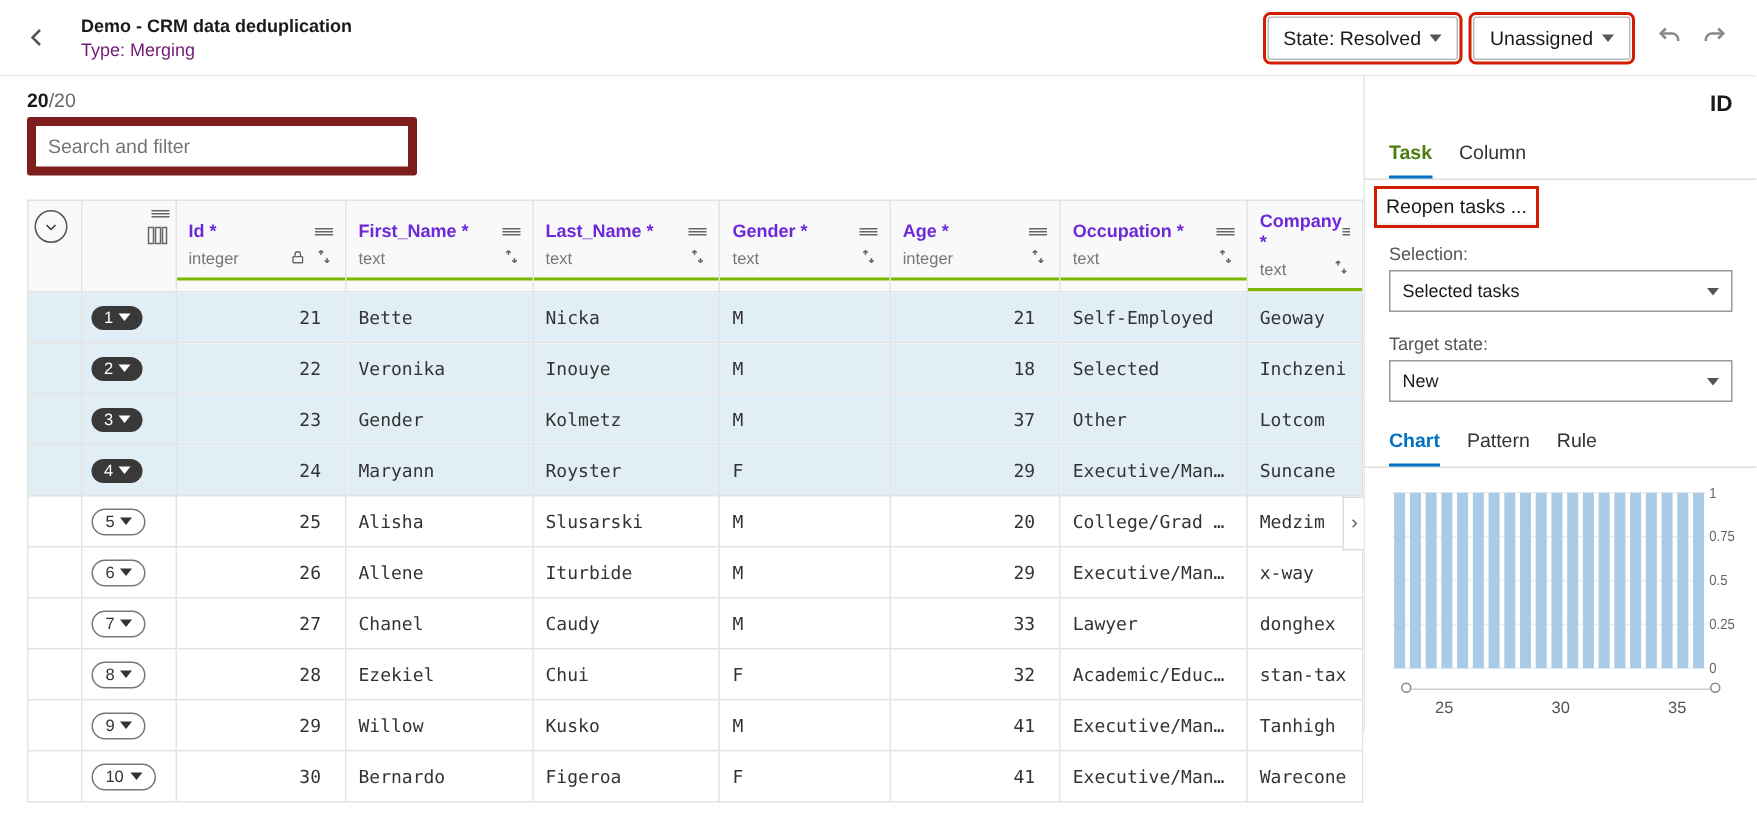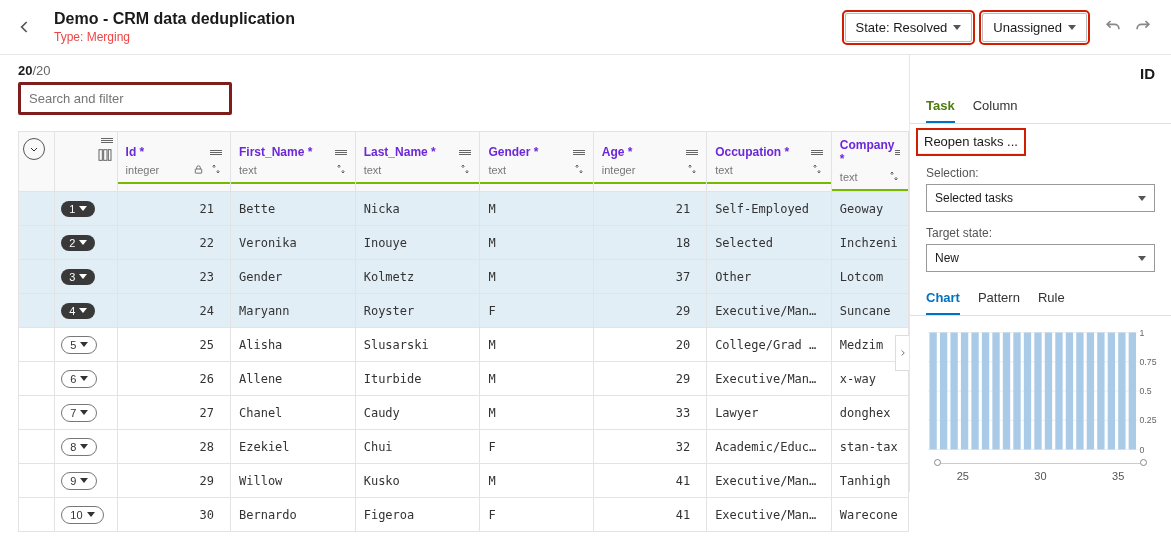--- a/index.html
+++ b/index.html
@@ -1,31 +1,31 @@
 <!DOCTYPE html>
 <html><head>
 <meta charset="utf-8">
 <style>
   * { box-sizing: border-box; margin: 0; padding: 0; }
   html, body { width: 1171px; height: 551px; font-family: -apple-system, "Segoe UI", Arial, sans-serif; font-size: 13px; color: #1a1a1a; background: #fff; overflow: hidden; }
   .topbar { display: flex; align-items: center; padding: 10px 18px 10px 12px; background: #fff; border-bottom: 1px solid #e6e6e6; }
   .back-icon { width: 26px; height: 26px; display: flex; align-items: center; justify-content: center; color: #555; cursor: pointer; margin-right: 16px; }
-  .title-block .title { font-size: 16px; font-weight: 700; }
-  .title-block .subtitle { font-size: 12px; color: #ef4444; margin-top: 2px; }
+  .title-block .title { font-size: 12px; font-weight: 700; }
+  .title-block .subtitle { font-size: 12px; color: #701a75; margin-top: 2px; }
   .top-spacer { flex: 1; }
   .pill-dropdown { border: 1px solid #bbb; border-radius: 2px; padding: 6px 10px; font-size: 13px; display: flex; align-items: center; gap: 6px; cursor: pointer; margin-right: 10px; }
   .pill-highlight { outline: 2px solid #d11e00; outline-offset: 1px; }
   .chev-down { width: 0; height: 0; border-left: 4px solid transparent; border-right: 4px solid transparent; border-top: 5px solid #555; }
   .hist-icons { color: #888; display: flex; gap: 10px; margin-left: 6px;}
   .hist-icons svg { width: 20px; height: 20px; }
 
   .toolbar2 { display: flex; align-items: center; padding: 8px 18px; background: #f6f6f6; border-bottom: 1px solid #e6e6e6; }
   .count b { font-weight: 700; }
   .count span { color: #666; }
-  .search-input { width: 214px; padding: 6px 8px; border: 3px solid #7f1d1d; border-radius: 2px; font-size: 13px; }
+  .search-input { width: 260px; padding: 6px 8px; border: 6px solid #7f1d1d; border-radius: 2px; font-size: 13px; }
 
   .main { display: flex; height: calc(551px - 52px); }
   .grid-wrap { flex: 1; overflow: auto; padding: 0 0 0 18px; background:#fff;}
   .sidepanel { width: 262px; border-left: 1px solid #e6e6e6; background: #fff; display:flex; flex-direction:column;}
   .sidepanel .hdr { padding: 10px 16px 0 16px; font-weight: 700; font-size: 15px; text-align: right; }
   .tabs { display: flex; gap: 18px; padding: 10px 16px 0 16px; border-bottom: 1px solid #e0e0e0; }
   .tabs .tab { padding: 6px 0 8px 0; font-size: 13px; cursor: pointer; color: #333; border-bottom: 2px solid transparent; }
   .tabs .tab.active { color: #4d7c0f; border-bottom-color: #0072c3; font-weight:600;}
   .subbar { padding: 8px 16px; border-bottom: 1px solid #eee; font-size: 13px; cursor: pointer;}
   .subbar.highlight { display:inline-block; margin:6px 0 0 8px; padding:4px 6px; outline:2px solid #d11e00;}

